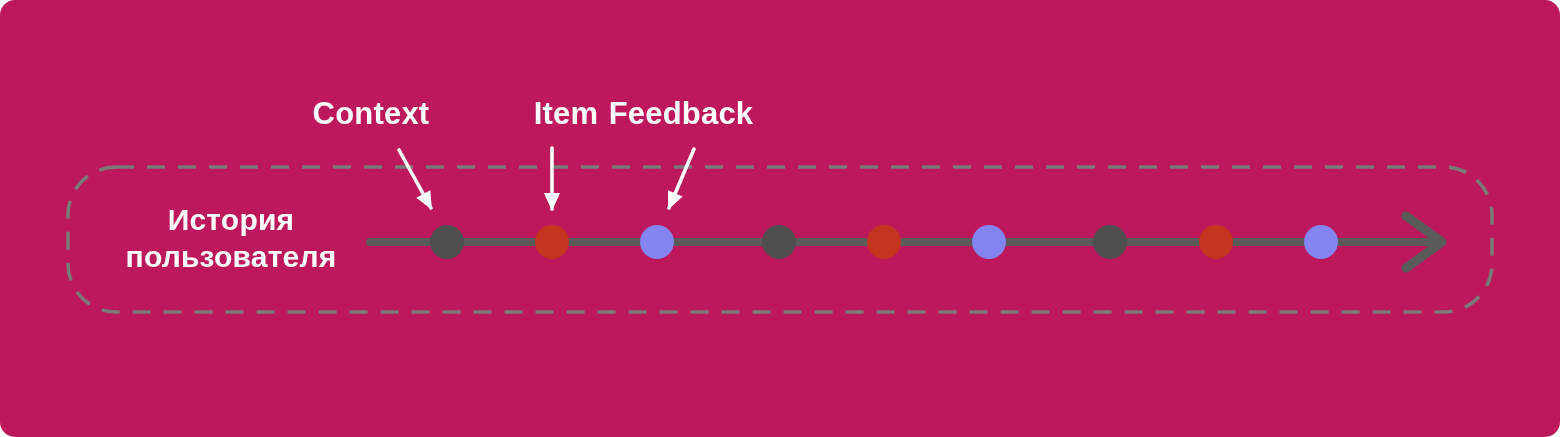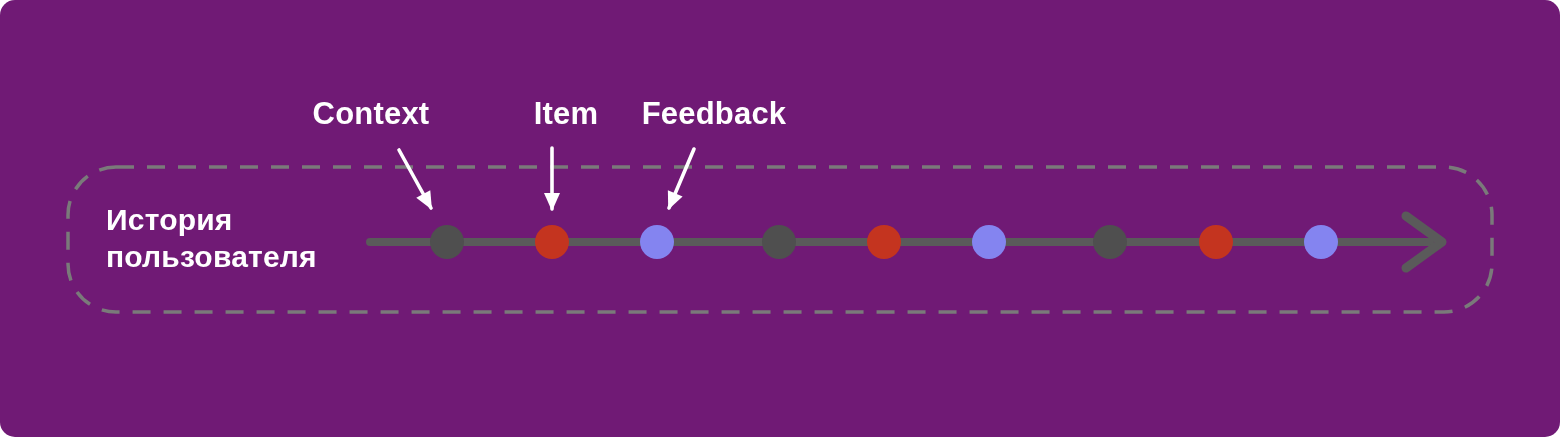--- a/index.html
+++ b/index.html
@@ -29,46 +29,46 @@
     transform: translateX(-50%);
     color: #ffffff;
     font-size: 31px;
     font-weight: 700;
     letter-spacing: 0.2px;
     white-space: nowrap;
     z-index: 2;
   }
   .anno-label.context { left: 371px; }
   .anno-label.item     { left: 566px; }
-  .anno-label.feedback { left: 714px; }
+  .anno-label.feedback { left: 681px; }
   .history-title {
     position: absolute;
     left: 106px;
     top: 201px;
     width: 250px;
     color: #ffffff;
     font-size: 30px;
     font-weight: 700;
     line-height: 37px;
     letter-spacing: 0.2px;
     z-index: 2;
   }
 </style>
 </head>
 <body style="background: rgb(255, 255, 255);">
 
-<div class="stage" style="background: #701a75;">
+<div class="stage" style="background: #be185d;">
 
   <div class="anno-label context" style="color: rgb(255, 255, 255);">Context</div>
 
   <div class="anno-label item" style="color: rgb(255, 255, 255);">Item</div>
 
   <div class="anno-label feedback" style="color: rgb(255, 255, 255);">Feedback</div>
 
-  <div class="history-title" style="color: rgb(255, 255, 255);">История пользователя</div>
+  <div class="history-title" style="color: rgb(255, 255, 255); text-align: center;">История пользователя</div>
 
   <svg viewBox="0 0 1560 437">
     <defs>
       <marker id="white-arrowhead" markerWidth="24" markerHeight="24" refX="19" refY="12" orient="auto" markerUnits="userSpaceOnUse">
         <path id="white-arrowhead-path" d="M3,4 L21,12 L3,20 Z" fill="#ffffff"></path>
       </marker>
     </defs>
 
     <rect id="dashed-border" x="68" y="167" width="1424" height="145" rx="48" fill="none" stroke="#7a7a7a" stroke-width="3.5" stroke-dasharray="18 13"></rect>
 

